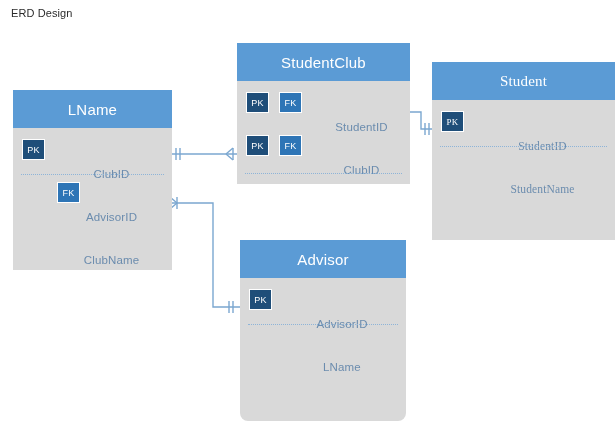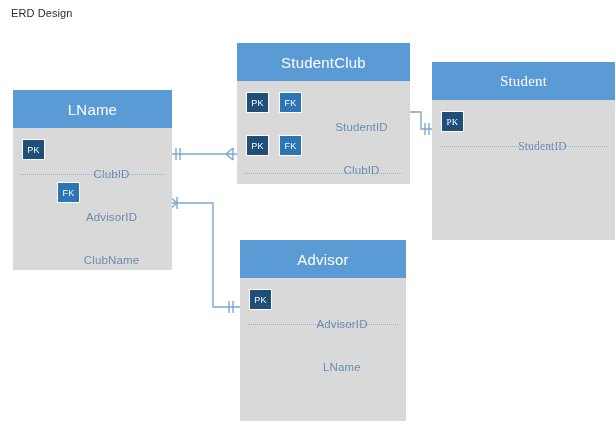--- a/index.html
+++ b/index.html
@@ -172,24 +172,27 @@
   </div>
 
   <div class="entity" style="left:432px; top:62px; width:183px; height:178px;font-family:Liberation Serif, serif;">
     <div class="entity-header">Student</div>
     <div class="entity-body" style="height:140px;">
       <div class="field-row">
         <span class="badge pk" style="left:9px;">PK</span>
         <span class="field-name">StudentID</span>
       </div>
       <div class="separator" style="left:8px; right:8px; top:46px;"></div>
-    </div>
-  </div>
-
-  <div class="entity" style="left:240px; top:240px; width:166px; height:181px;">
+      <div class="field-row">
+        <span class="field-name">StudentName</span>
+      </div>
+    </div>
+  </div>
+
+  <div class="entity" style="left:240px; top:240px; width:166px; height:181px;border-radius:8px;">
     <div class="entity-header">Advisor</div>
     <div class="entity-body" style="height:143px;">
       <div class="field-row">
         <span class="badge pk" style="left:9px;">PK</span>
         <span class="field-name">AdvisorID</span>
       </div>
       <div class="separator" style="left:8px; right:8px; top:46px;"></div>
       <div class="field-row">
         <span class="field-name">LName</span>
       </div>

